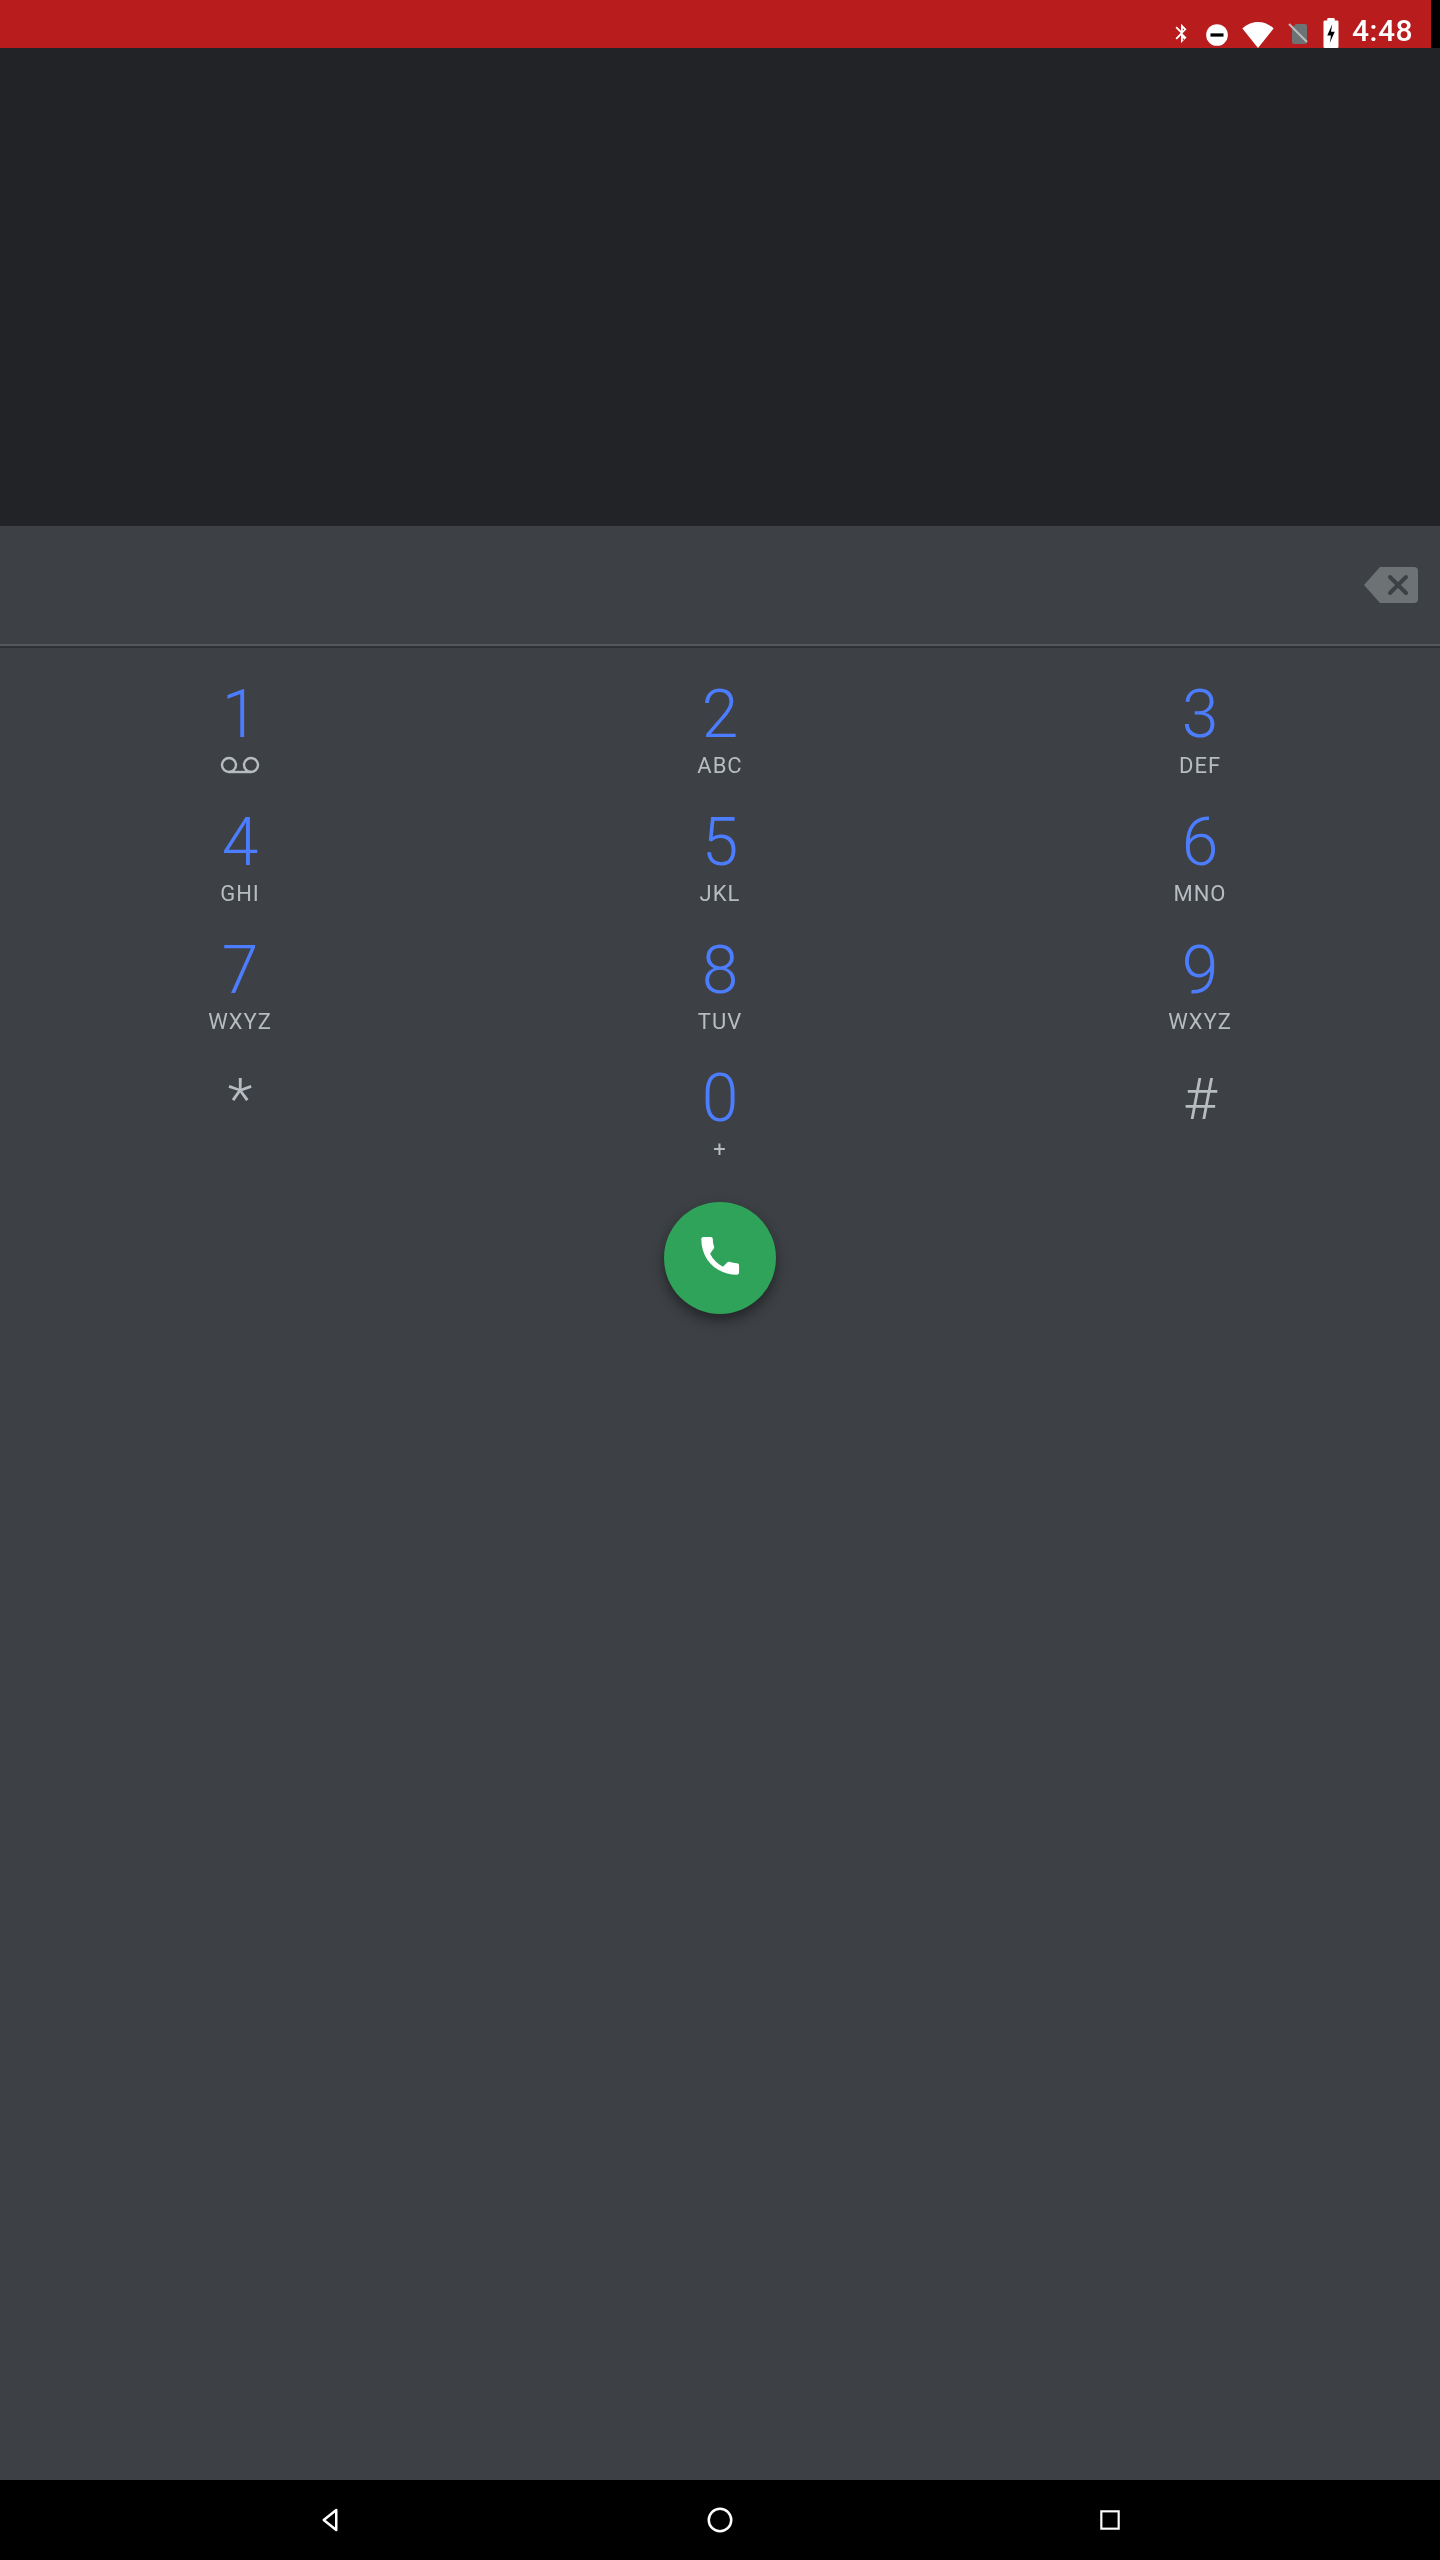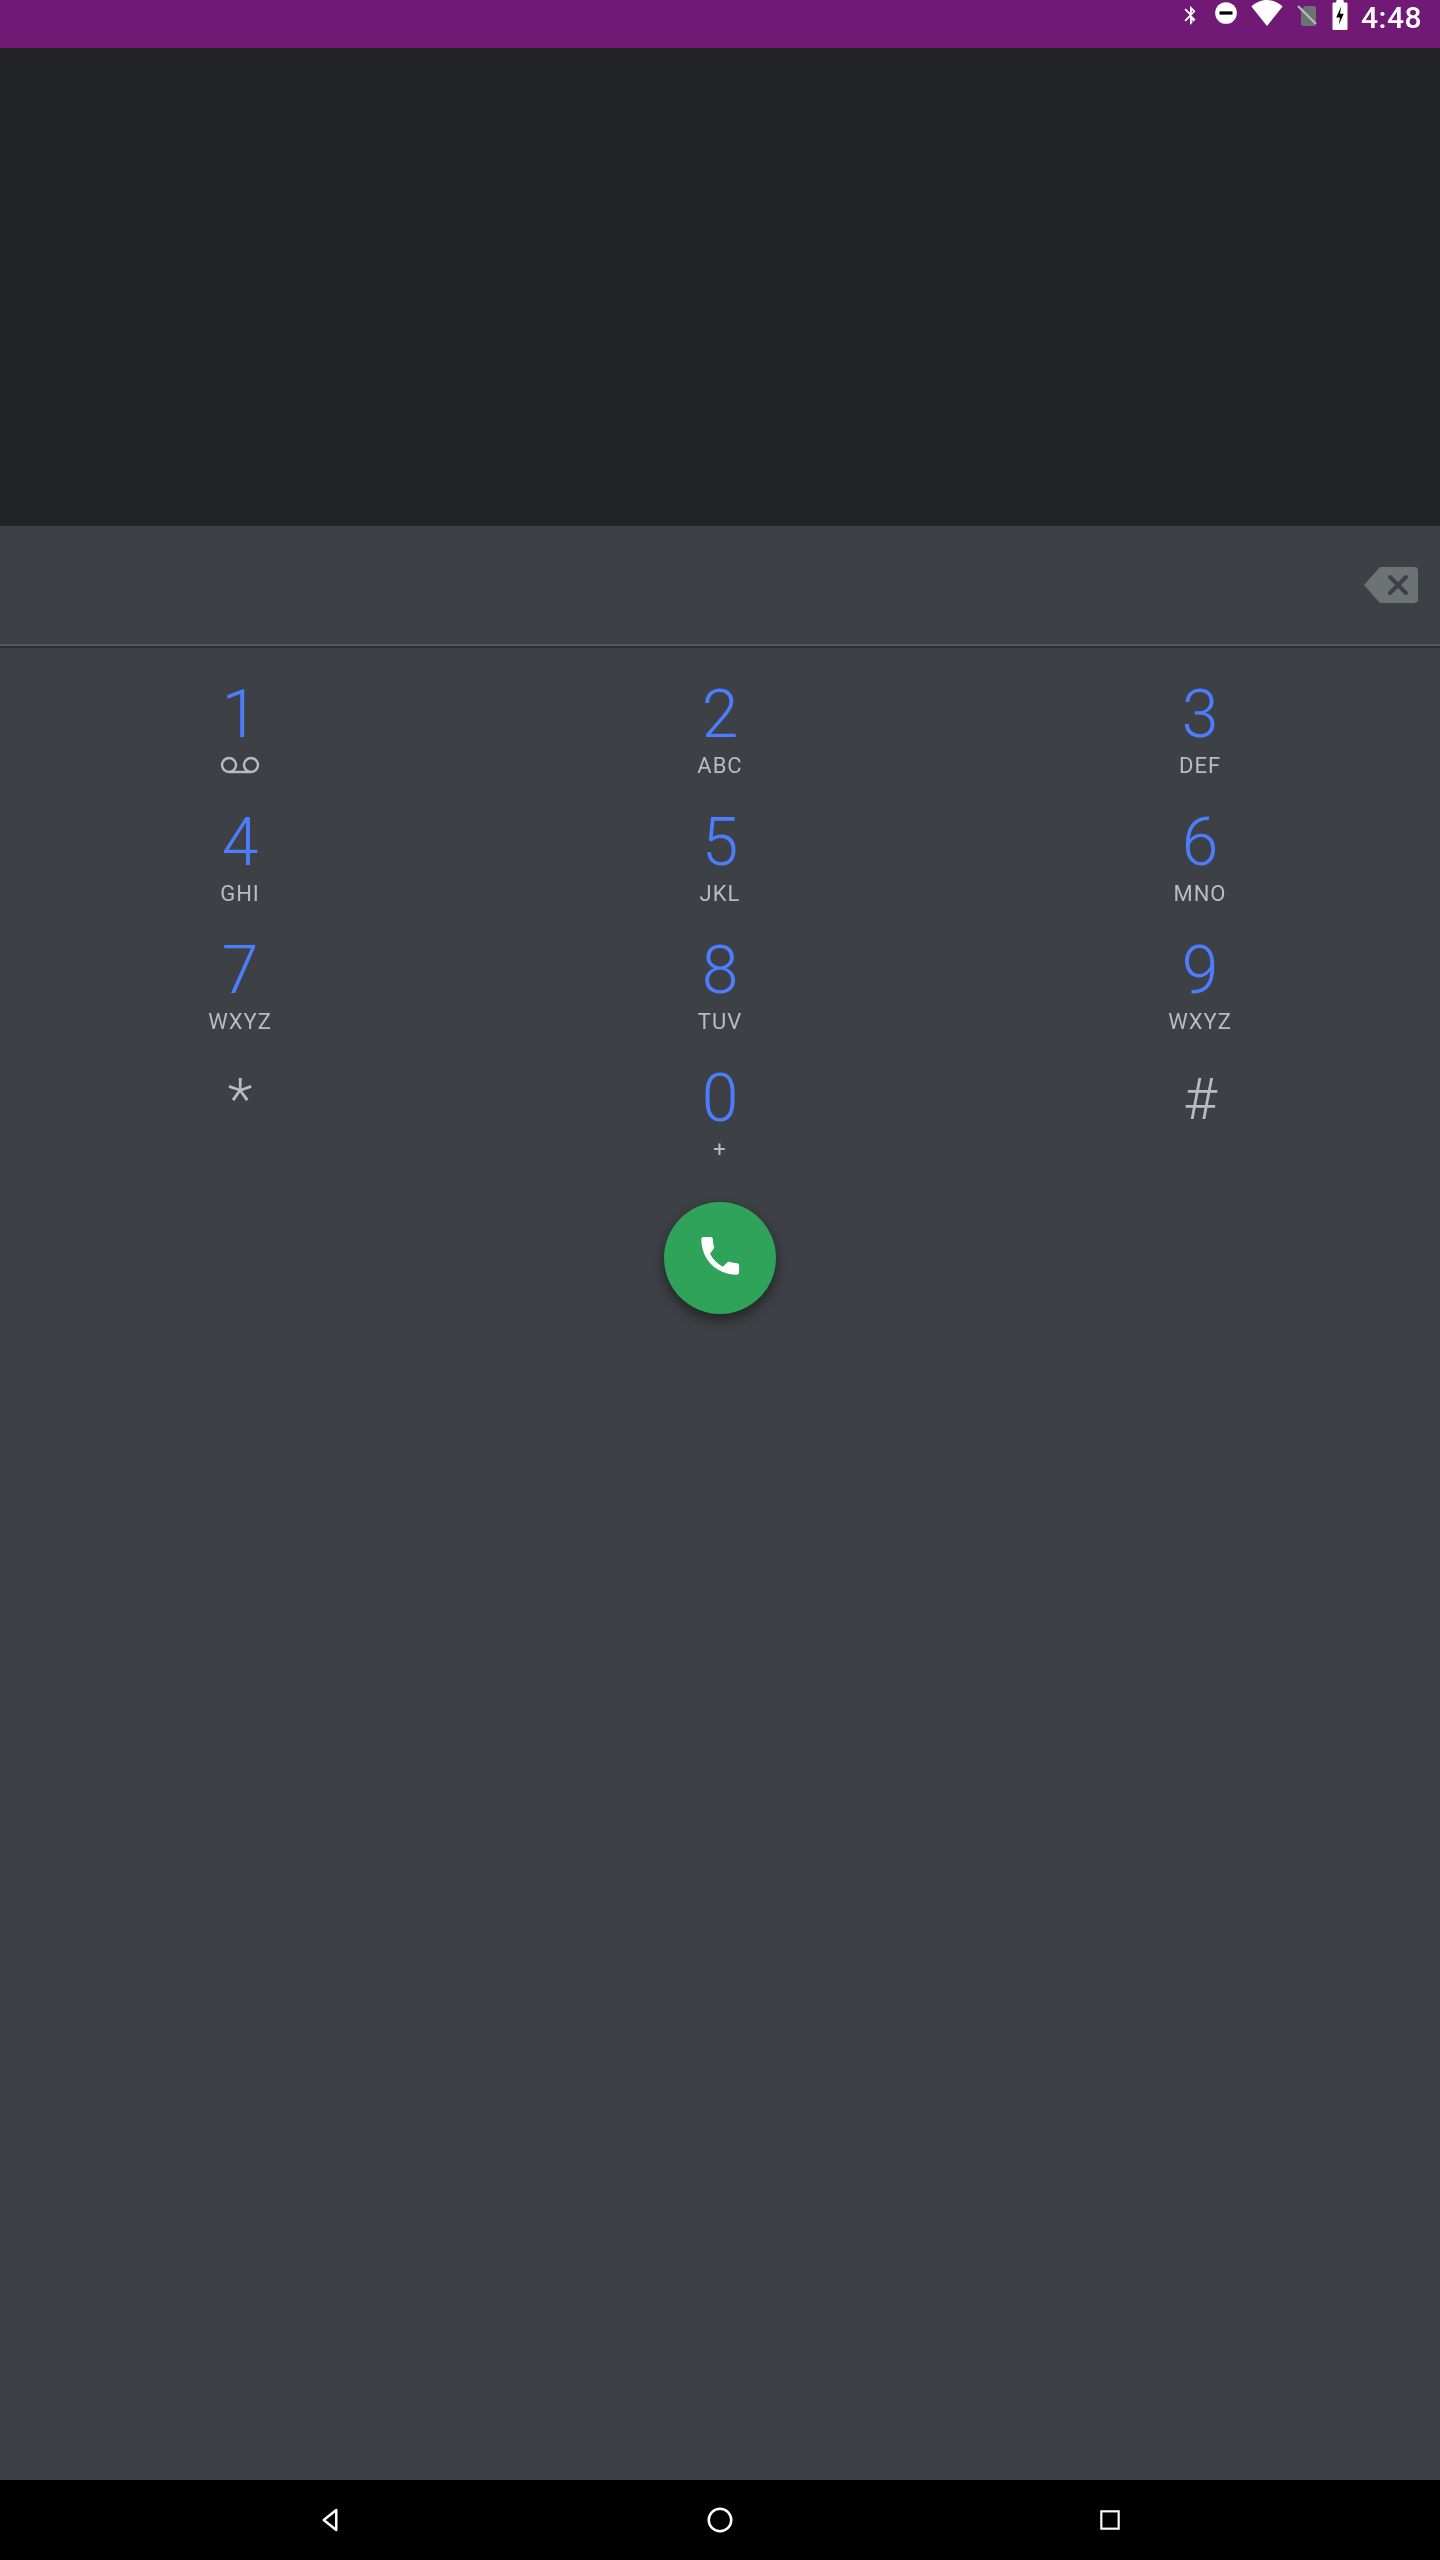--- a/index.html
+++ b/index.html
@@ -10,26 +10,26 @@
     height: 1440px;
     background: #000;
     font-family: Roboto, "Helvetica Neue", Arial, sans-serif;
     overflow: hidden;
     -webkit-font-smoothing: antialiased;
   }
 
   
   .status-bar {
     position: absolute;
-    top: 0; left: 0; right: 0;
+    top: 0; left: 0; right: 9px;
     height: 48px;
-    background: #701a75;
+    background: #b91c1c;
     display: flex;
     justify-content: flex-end;
-    align-items: flex-start;
+    align-items: flex-end;
     padding-right: 18px;
     gap: 12px;
     color: #fff;
   }
   .status-bar svg { display: block; }
   .status-time {
     font-size: 30px;
     font-weight: 500;
     letter-spacing: 0.5px;
   }

